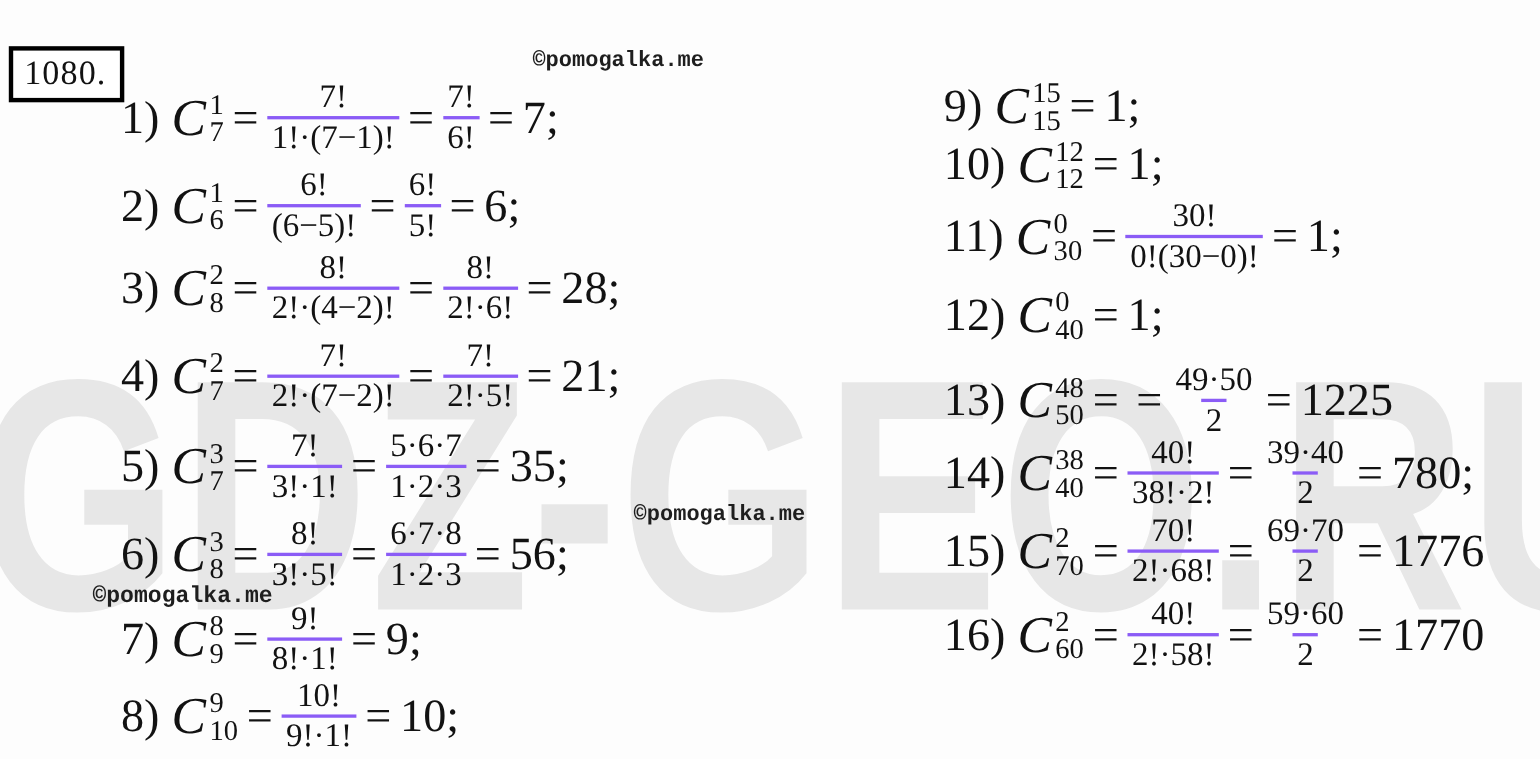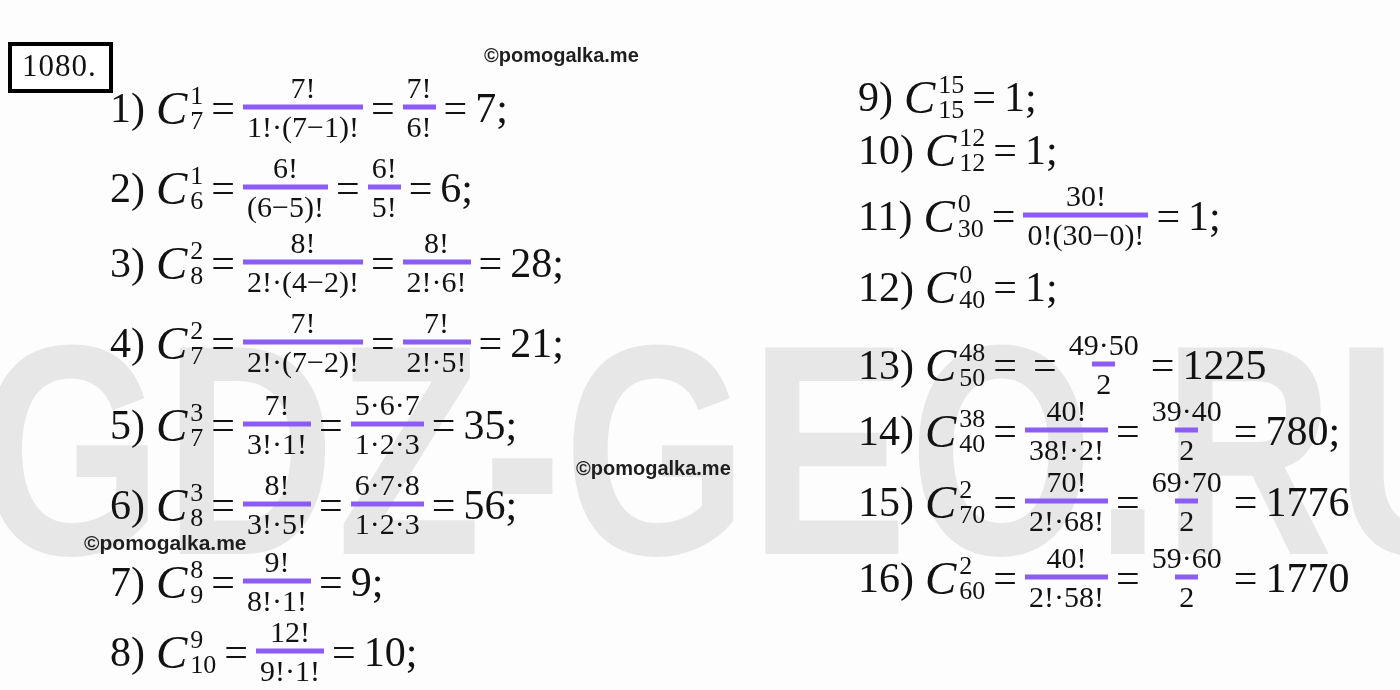--- a/index.html
+++ b/index.html
@@ -26,21 +26,21 @@
     font-family:"Liberation Sans",sans-serif;font-weight:bold;
     font-size:300px;line-height:300px;white-space:nowrap;
     color:#e7e7e7;letter-spacing:2px;
     transform:scaleX(0.79);transform-origin:left top;
     user-select:none;
   }
 
   
   .wm{
     position:absolute;z-index:2;
-    font-family:Liberation Sans, sans-serif;font-weight:bold;
+    font-family:Liberation Mono, monospace;font-weight:bold;
     color:#1e1e1e;white-space:nowrap;
   }
   .wm1{left:484px;top:44px;font-size:20px;}
   .wm2{left:576px;top:457px;font-size:20px;}
   .wm3{left:84px;top:531px;font-size:21px;}
 
   
   .col{position:absolute;top:0;height:690px;width:0;}
   .left-col{left:110px;}
   .right-col{left:858px;}
@@ -63,21 +63,21 @@
     display:inline-flex;flex-direction:column;align-items:flex-start;
     margin-left:3px;font-size:26px;line-height:25px;
   }
   .eq-sign{font-size:42px;margin:0 8px;}
   .eq-value{font-size:42px;}
   .frac{
     display:inline-flex;flex-direction:column;align-items:center;
     font-size:30px;line-height:34px;text-align:center;
   }
   .frac .num{padding:0 4px;}
-  .frac .den{border-top:5px solid #8b5cf6;padding:0 4px;}
+  .frac .den{border-top:3px solid #8b5cf6;padding:0 4px;}
 </style>
 </head>
 <body>
 
 <div class="page">
   <div class="bg-watermark">GDZ-GEO.RU</div>
 
   <div class="number-box">
     <span>1080.</span>
   </div>
@@ -240,21 +240,21 @@
         <span class="eq-label">8)</span>
         <span class="c-wrap">
           <span class="c-letter">C</span>
           <span class="c-scripts">
             <span class="c-sup">9</span>
             <span class="c-sub">10</span>
           </span>
         </span>
         <span class="eq-sign">=</span>
         <span class="frac">
-          <span class="num">12!</span>
+          <span class="num">10!</span>
           <span class="den">9!·1!</span>
         </span>
         <span class="eq-sign">=</span>
         <span class="eq-value">10;</span>
       </div>
     </div>
   <div class="col right-col" id="right-col">
       <div class="eq-row rr0">
         <span class="eq-label">9)</span>
         <span class="c-wrap">

